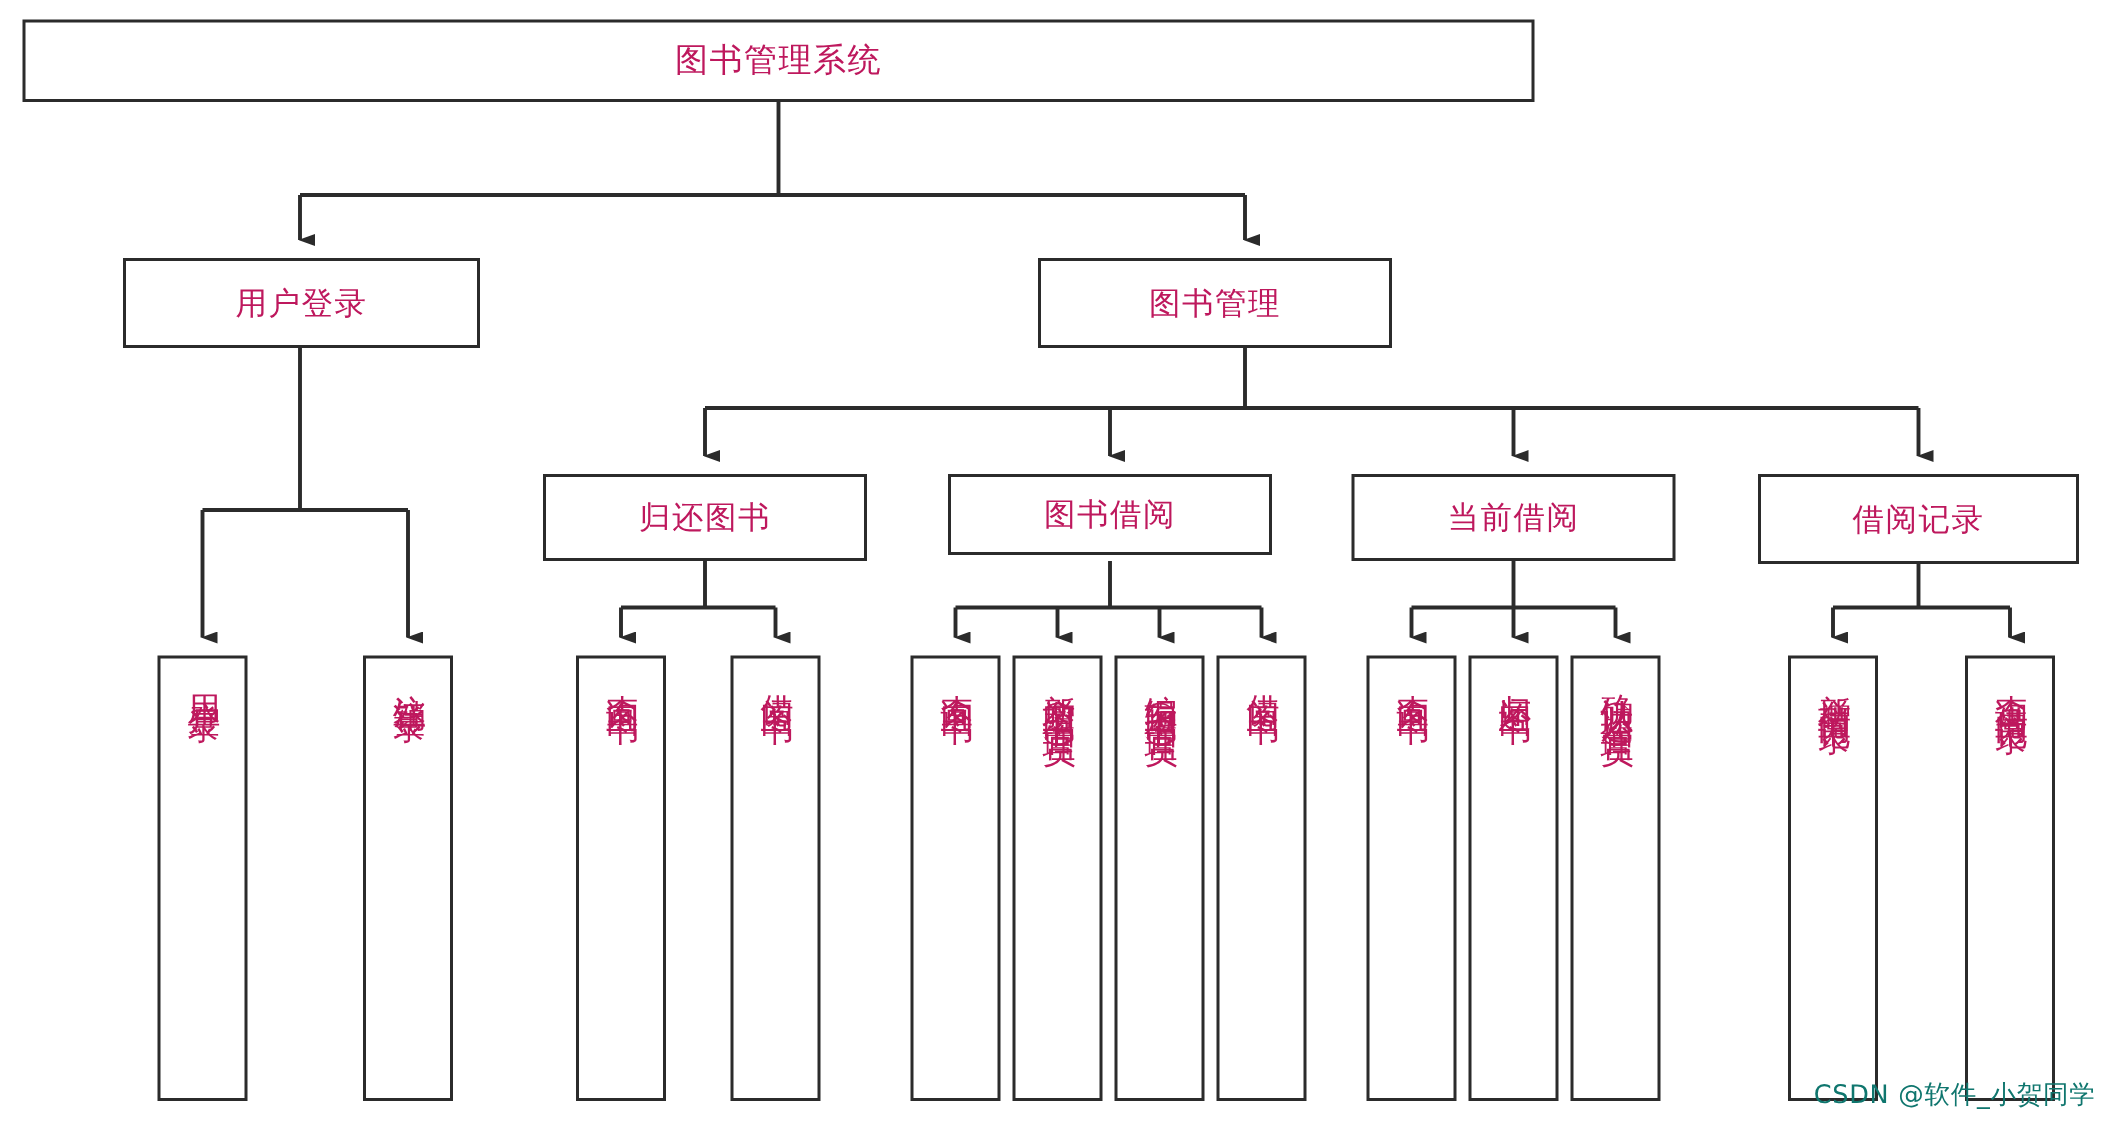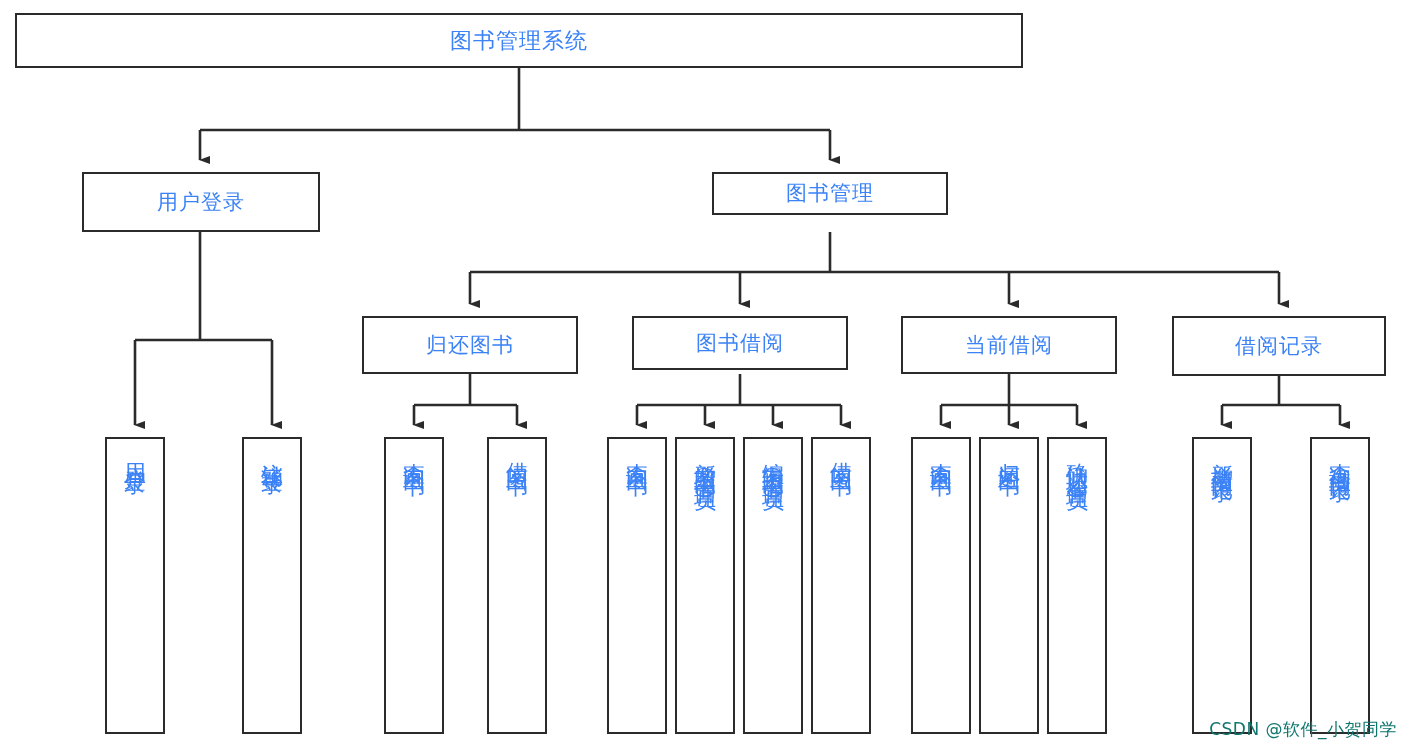--- a/index.html
+++ b/index.html
@@ -16,21 +16,21 @@
     position:absolute;
     box-sizing:border-box;
     background:#ffffff;
     border:2.5px solid #2b2b2b;
     display:flex;
     align-items:center;
     justify-content:center;
     z-index:2;
   }
   .node .lbl{
-    color:#3b82f6;
+    color:#be185d;
     line-height:1.0;
     white-space:nowrap;
     text-align:center;
   }
   
   .h-node .lbl{font-size:21px;letter-spacing:1px;}
   .root .lbl{font-size:22px;letter-spacing:1px;}
 
   
   .leaf{align-items:flex-start;justify-content:center;padding-top:6px;}
@@ -110,21 +110,21 @@
     </g>
   </svg>
 
   <div class="node h-node root" style="left:15px;top:13px;width:1008px;height:55px;">
     <span class="lbl">图书管理系统</span>
   </div>
 
   <div class="node h-node" style="left:82px;top:172px;width:238px;height:60px;">
     <span class="lbl">用户登录</span>
   </div>
-  <div class="node h-node" style="left:712px;top:172px;width:236px;height:43px;">
+  <div class="node h-node" style="left:692px;top:172px;width:236px;height:60px;">
     <span class="lbl">图书管理</span>
   </div>
 
   <div class="node h-node" style="left:362px;top:316px;width:216px;height:58px;">
     <span class="lbl">归还图书</span>
   </div>
   <div class="node h-node" style="left:632px;top:316px;width:216px;height:54px;">
     <span class="lbl">图书借阅</span>
   </div>
   <div class="node h-node" style="left:901px;top:316px;width:216px;height:58px;">

